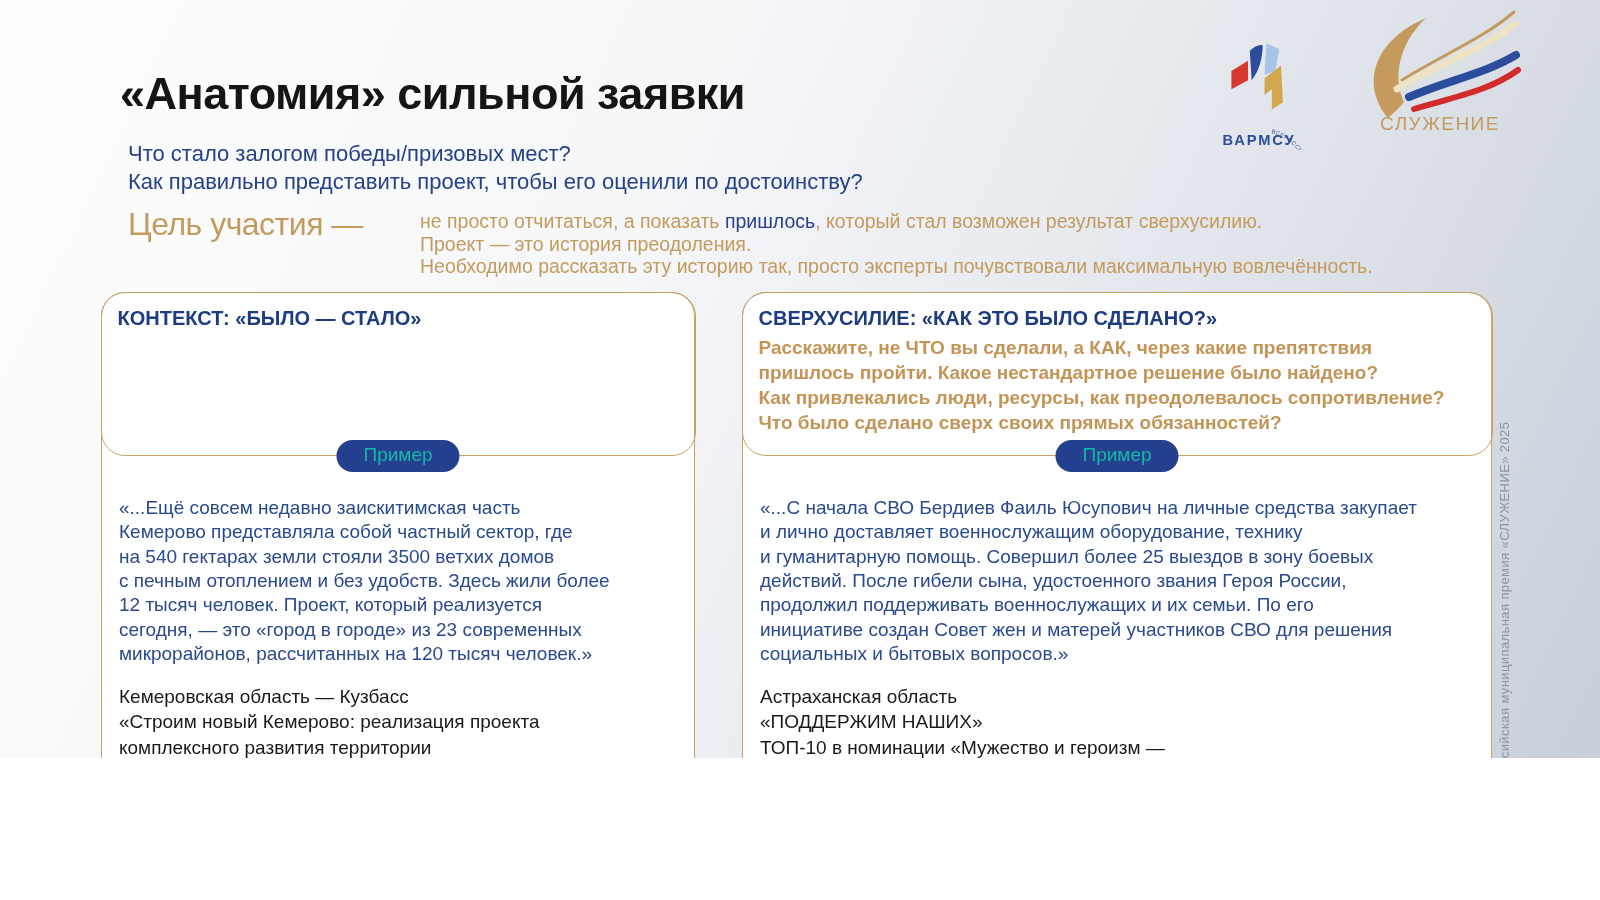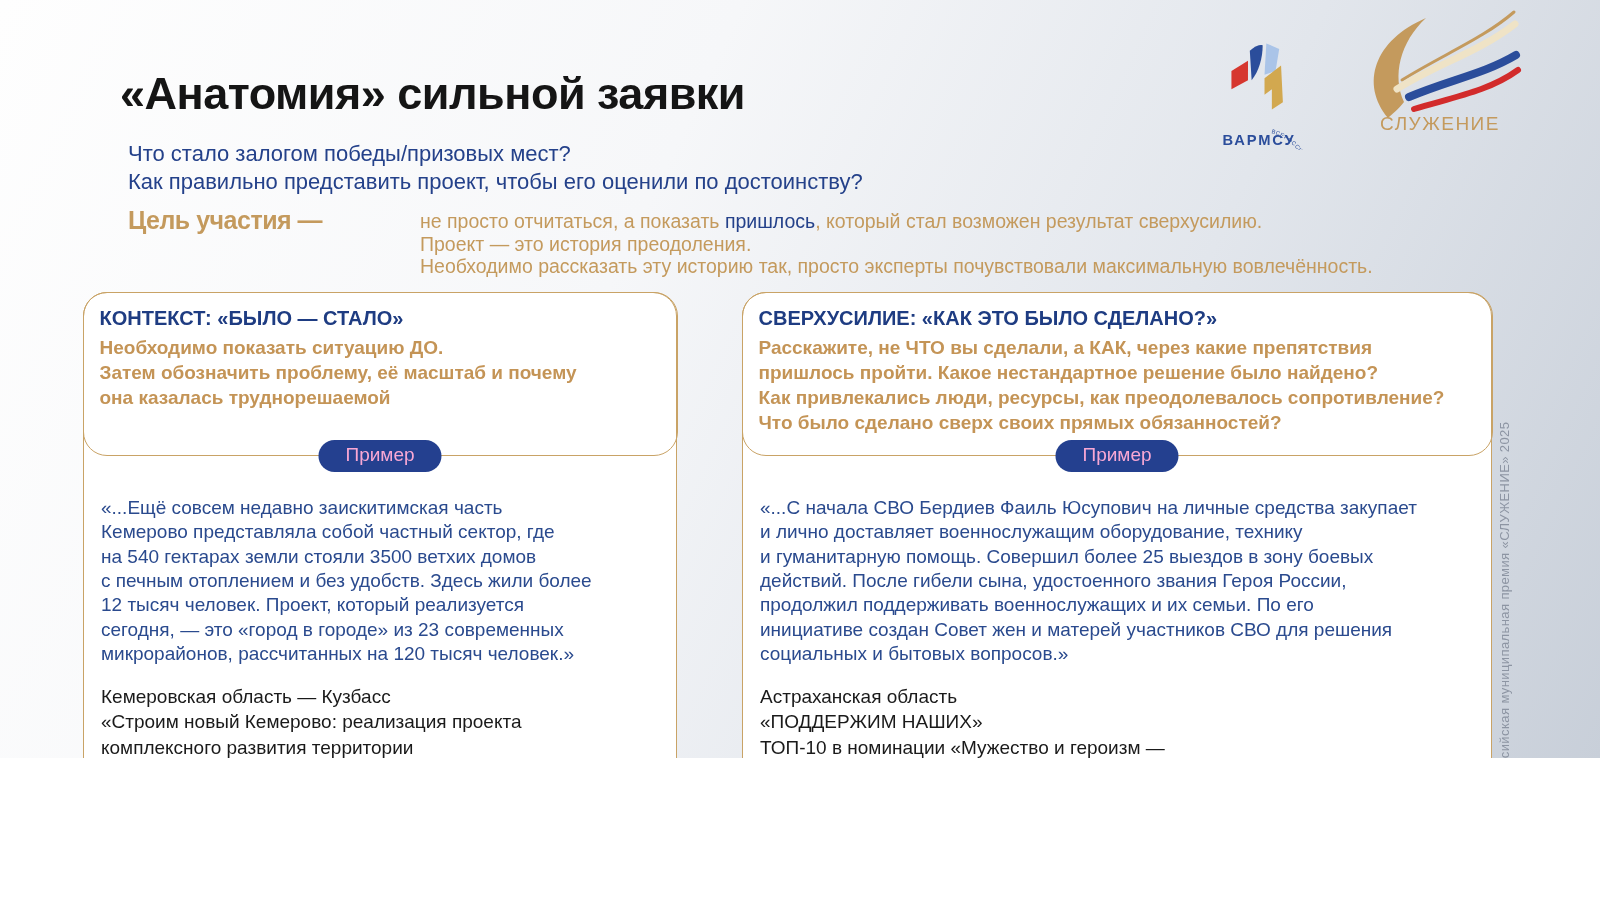--- a/index.html
+++ b/index.html
@@ -16,45 +16,45 @@
   .title {
     position:absolute; left:120px; top:68px;
     font-size:45px; font-weight:600; color:#151515; letter-spacing:-0.5px;
   }
   .subtitle {
     position:absolute; left:128px; top:140px;
     font-size:22px; font-weight:500; color:#24418a; line-height:28px;
   }
   .goal-label {
     position:absolute; left:128px; top:206px;
-    font-size:25px; font-weight:700; color:#c49a5d; letter-spacing:-0.5px;
+    font-size:32px; font-weight:400; color:#c49a5d; letter-spacing:-0.5px;
   }
   .goal-text {
     position:absolute; left:420px; top:210px;
     font-size:19.5px; font-weight:500; color:#c49a5d; line-height:22.5px;
   }
   .goal-text .hl { color:#24418a; }
   .logo-varmsu { position:absolute; left:1185px; top:14px; width:148px; height:136px; }
   .logo-sluzhenie { position:absolute; left:1352px; top:0; width:170px; height:135px; }
   .card {
     position:absolute; background:#ffffff;
     border:1.5px solid #c9a366; border-radius:24px;
   }
-  .card-left  { left:83px;  top:292px; width:594px; height:553px; }
+  .card-left  { left:101px;  top:292px; width:594px; height:553px; }
   .card-right { left:742px; top:292px; width:750px; height:560px; }
   .card-header {
     position:relative; margin:-1.5px; height:164px;
     border:1.5px solid #c9a366; border-radius:24px;
     padding:14px 16px 0 16px;
   }
   .card-title { font-size:20px; font-weight:700; color:#1e3c82; margin-bottom:5px; }
   .card-desc  { font-size:19px; font-weight:700; color:#c49456; line-height:1.32; white-space:pre-line; }
   .badge {
     position:absolute; bottom:-17px; left:50%; transform:translateX(-50%);
-    background:#24408f; color:#f9a8d4; font-size:19px; font-weight:500;
+    background:#24408f; color:#14b8a6; font-size:19px; font-weight:500;
     padding:4px 27px 6px 27px; border-radius:18px; white-space:nowrap;
   }
   .card-body { padding:42px 17px 0 17px; }
   .quote {
     font-size:19px; font-weight:500; color:#2a4a8e; line-height:1.28; white-space:pre-line;
   }
   .attribution {
     font-size:19px; font-weight:400; color:#1a1a1a; line-height:1.33;
     white-space:pre-line; margin-top:18px;
   }
@@ -112,23 +112,20 @@
       <path d="M 45,89 C 87,63 127,52 163,24" stroke="#efe3c6" stroke-width="7" fill="none" stroke-linecap="round"></path>
       <path d="M 57,97 C 97,80 132,74 164,55" stroke="#2b4d9b" stroke-width="8" fill="none" stroke-linecap="round"></path>
       <path d="M 62,109 C 102,97 137,91 166,70" stroke="#d22b2b" stroke-width="6" fill="none" stroke-linecap="round"></path>
       <text x="88" y="130" font-size="19" fill="#c49a5d" letter-spacing="1.5" text-anchor="middle" font-weight="500">СЛУЖЕНИЕ</text>
     </svg>
   </div>
 
   <div class="card card-left">
     <div class="card-header">
       <div class="card-title">КОНТЕКСТ: «БЫЛО — СТАЛО»</div>
-      <div class="card-desc">Необходимо показать ситуацию ДО.
-Затем обозначить проблему, её масштаб и почему
-она казалась труднорешаемой</div>
       <div class="badge">Пример</div>
     </div>
     <div class="card-body">
       <div class="quote">«...Ещё совсем недавно заискитимская часть
 Кемерово представляла собой частный сектор, где
 на 540 гектарах земли стояли 3500 ветхих домов
 с печным отоплением и без удобств. Здесь жили более
 12 тысяч человек. Проект, который реализуется
 сегодня, — это «город в городе» из 23 современных
 микрорайонов, рассчитанных на 120 тысяч человек.»</div>

